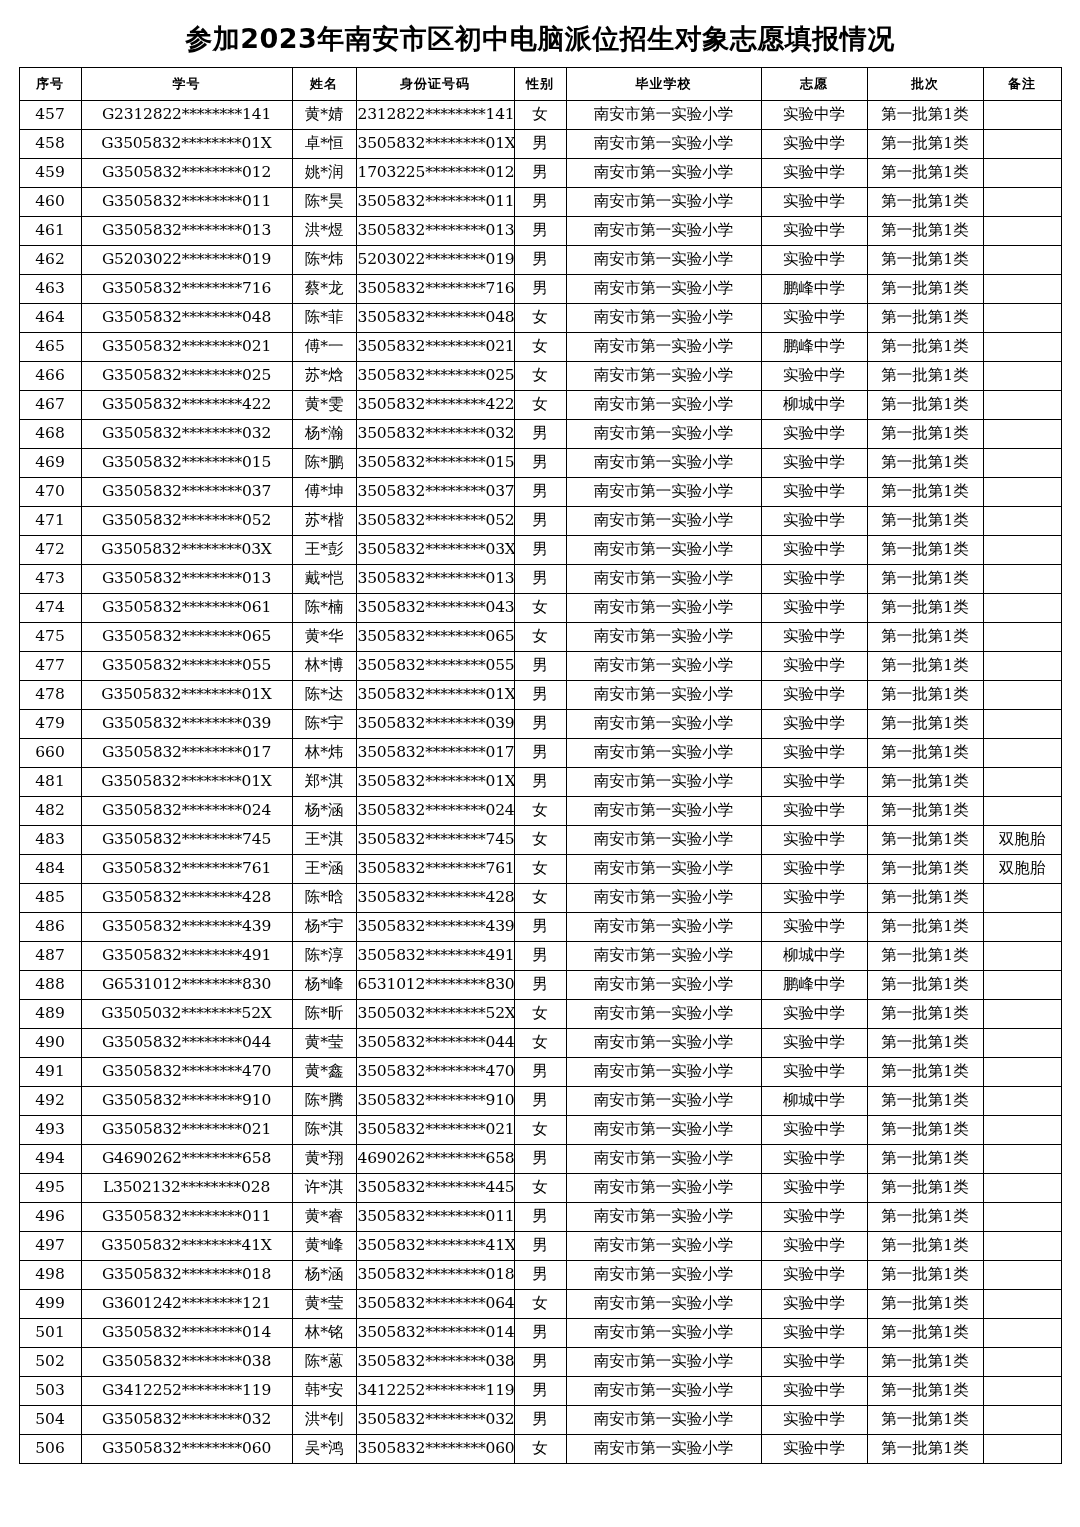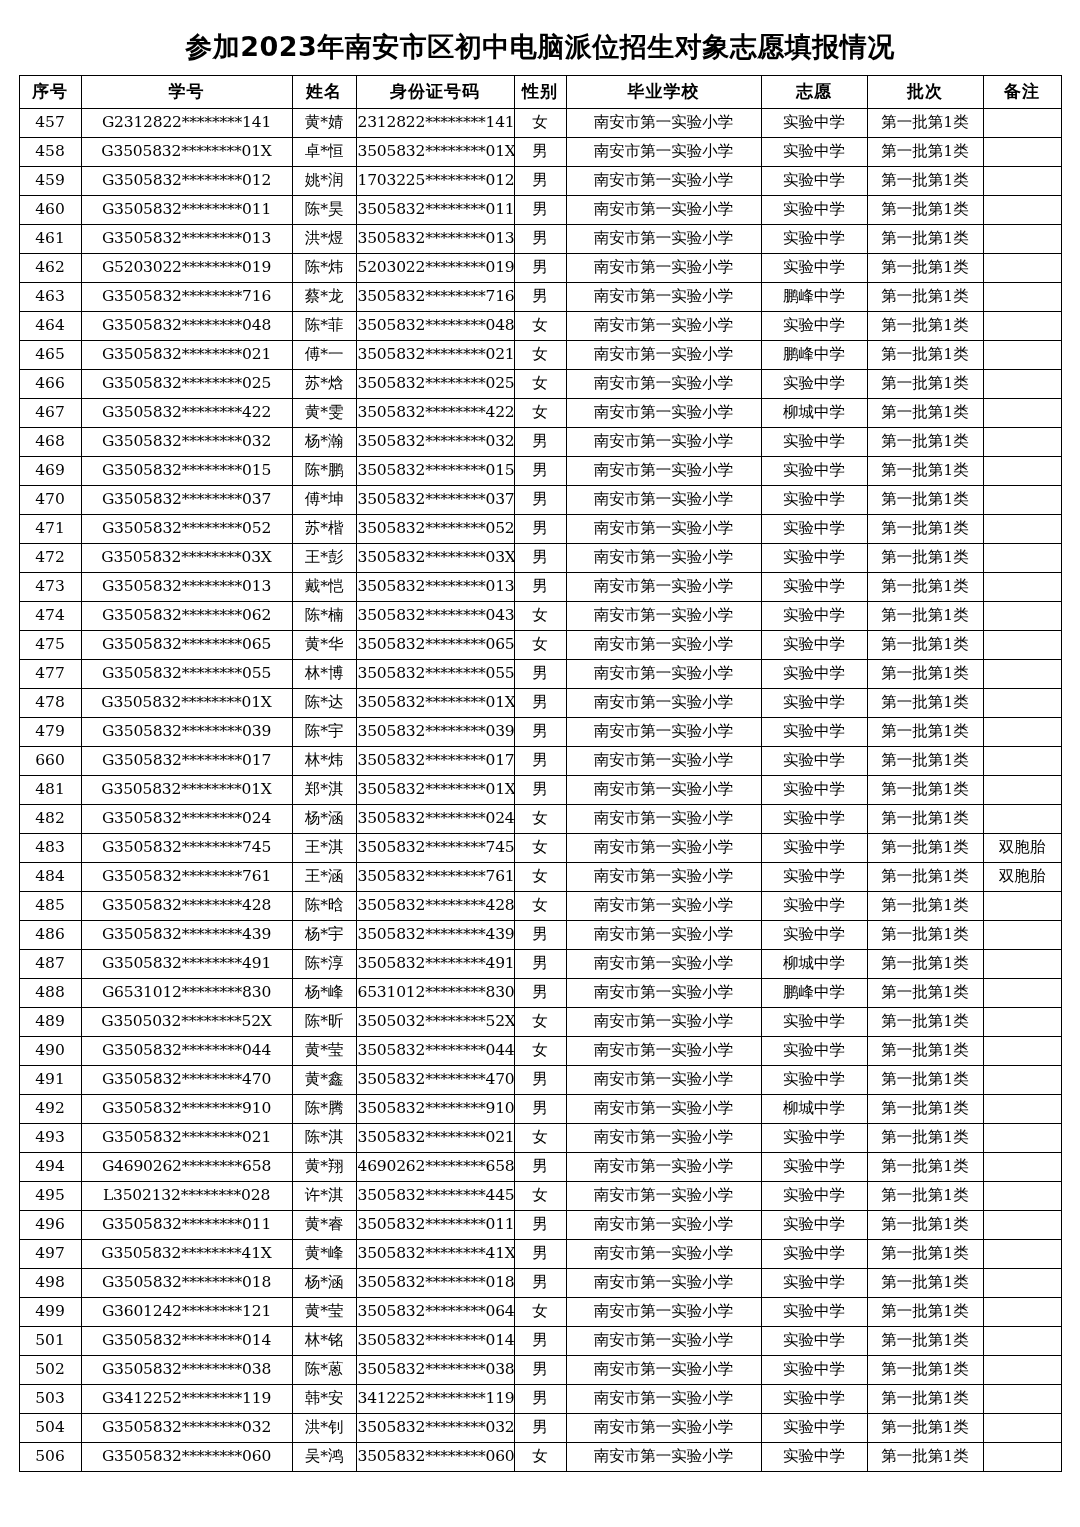--- a/index.html
+++ b/index.html
@@ -12,21 +12,21 @@
     height: 1527px;
     font-family: "DejaVu Serif", "Liberation Serif", serif;
     color: #000000;
     position: relative;
     overflow: hidden;
   }
   .page {
     width: 1080px;
     height: 1277px;
     box-sizing: border-box;
-    padding: 8px;
+    padding: 0;
     position: relative;
   }
   .doc-title {
     text-align: center;
     font-size: 27px;
     font-weight: bold;
     letter-spacing: 0.5px;
     padding-top: 24px;
     padding-bottom: 13px;
     font-family: "DejaVu Sans", "Liberation Sans", sans-serif;
@@ -45,21 +45,21 @@
     vertical-align: middle;
     font-size: 15.5px;
     line-height: 1;
     height: 28px;
     padding: 0 1px;
     overflow: hidden;
     white-space: nowrap;
   }
   table.roster th {
     font-weight: bold;
-    font-size: 17px;
+    font-size: 13px;
     height: 32px;
     font-family: "DejaVu Sans", "Liberation Sans", sans-serif;
     letter-spacing: 1px;
   }
   .c-seq    { width: 62px; }
   .c-sid    { width: 211px; }
   .c-name   { width: 64px; }
   .c-idcard { width: 158px; }
   .c-gender { width: 52px; }
   .c-school { width: 195px; }
@@ -293,21 +293,21 @@
           <td class="name-cell">戴*恺</td>
           <td class="mono">3505832********013</td>
           <td>男</td>
           <td>南安市第一实验小学</td>
           <td>实验中学</td>
           <td>第一批第1类</td>
           <td></td>
         </tr>
         <tr>
           <td>474</td>
-          <td class="mono">G3505832********062</td>
+          <td class="mono">G3505832********061</td>
           <td class="name-cell">陈*楠</td>
           <td class="mono">3505832********043</td>
           <td>女</td>
           <td>南安市第一实验小学</td>
           <td>实验中学</td>
           <td>第一批第1类</td>
           <td></td>
         </tr>
         <tr>
           <td>475</td>

